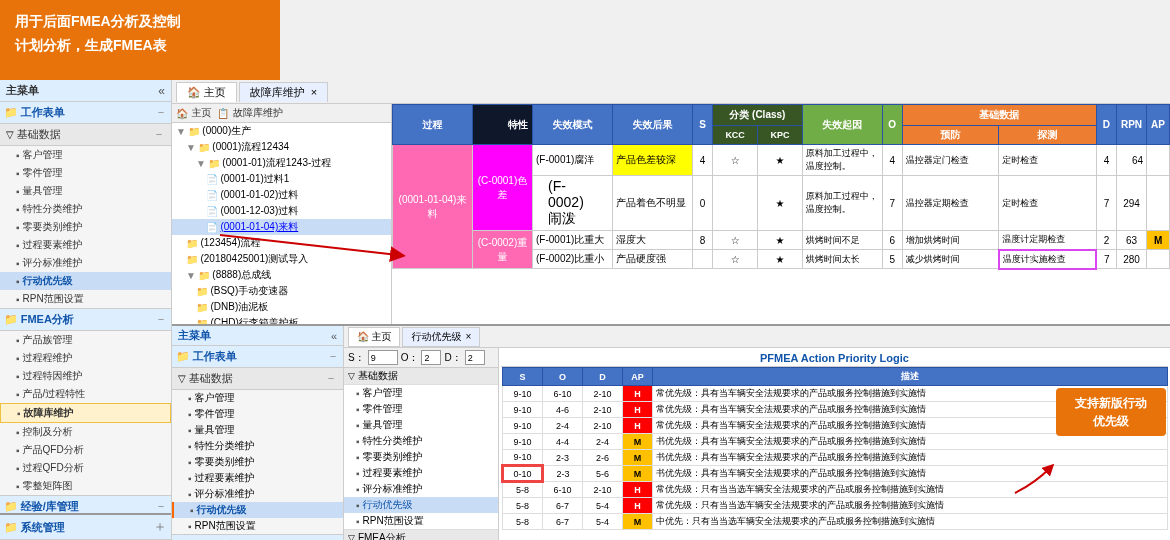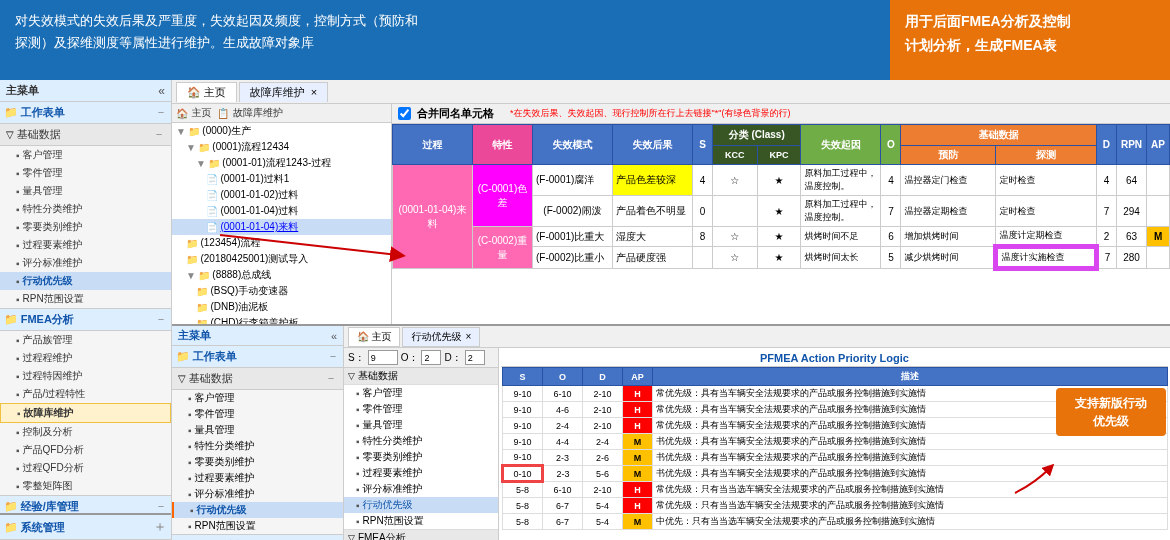--- a/index.html
+++ b/index.html
@@ -2,24 +2,20 @@
 <html><head>
   <meta charset="utf-8">
   <style>
     * { margin: 0; padding: 0; box-sizing: border-box; }
     body { width: 1170px; height: 540px; font-family: 'SimSun', 'Microsoft YaHei', sans-serif; font-size: 11px; overflow: hidden; background: #f0f0f0; }
   </style>
 </head>
 <body>
 
 <div style="display:flex; height:80px;">
-  <div style="background:#1a6eb5; color:white; flex:1; padding:10px 15px; font-size:13px; line-height:1.7; font-family:'Microsoft YaHei',sans-serif;">
-    <span style="white-space:pre-line;">对失效模式的失效后果及严重度，失效起因及频度，控制方式（预防和
-探测）及探维测度等属性进行维护。生成故障对象库</span>
-  </div>
   <div style="background:#e8730a; color:white; width:280px; padding:10px 15px; font-size:14px; font-weight:bold; line-height:1.7; font-family:'Microsoft YaHei',sans-serif;">
     <span style="white-space:pre-line;">用于后面FMEA分析及控制
 计划分析，生成FMEA表</span>
   </div>
 </div>
 
 <div style="display:flex; height:460px; position:relative;">
 
   <div style="width:172px; background:#f5f5f5; border-right:1px solid #ccc; display:flex; flex-direction:column; overflow:hidden; height:460px; position:relative;">
 
@@ -178,21 +174,21 @@
         <div style="display:flex; align-items:center; padding:1px 4px 1px 34px; cursor:pointer; font-size:10px;">
           <span style="color:#555; margin-right:2px;">📄</span>
           <span>(0001-01)过料1</span>
         </div>
         <div style="display:flex; align-items:center; padding:1px 4px 1px 34px; cursor:pointer; font-size:10px;">
           <span style="color:#555; margin-right:2px;">📄</span>
           <span>(0001-01-02)过料</span>
         </div>
         <div style="display:flex; align-items:center; padding:1px 4px 1px 34px; cursor:pointer; font-size:10px;">
           <span style="color:#555; margin-right:2px;">📄</span>
-          <span>(0001-01-04)过料</span>
+          <span>(0001-12-03)过料</span>
         </div>
         <div style="display:flex; align-items:center; padding:1px 4px 1px 34px; cursor:pointer; font-size:10px; background:#c8ddf5;">
           <span style="color:#555; margin-right:2px;">📄</span>
           <span style="color:blue; text-decoration:underline;">(0001-01-04)来料</span>
         </div>
         <div style="display:flex; align-items:center; padding:1px 4px 1px 14px; cursor:pointer; font-size:10px;">
           <span style="color:#f0a000; margin-right:2px;">📁</span>
           <span>(123454)流程</span>
         </div>
         <div style="display:flex; align-items:center; padding:1px 4px 1px 14px; cursor:pointer; font-size:10px;">
@@ -214,31 +210,26 @@
         </div>
         <div style="display:flex; align-items:center; padding:1px 4px 1px 24px; cursor:pointer; font-size:10px;">
           <span style="color:#f0a000; margin-right:2px;">📁</span>
           <span>(CHD)行李箱盖护板</span>
         </div>
 
       </div>
 
       <div style="flex:1; overflow:auto; background:#fff;">
 
-        <div style="display:flex; align-items:center; padding:2px 6px; background:#f0f0f0; border-bottom:1px solid #ccc; gap:6px;">
-          <input type="checkbox" checked="" style="cursor: pointer;">
-          <span style="font-size:11px; font-weight:bold;">合并同名单元格</span>
-          <span style="color:red; font-size:9px; margin-left:10px;">*在失效后果、失效起因、现行控制所在行上去链接"*"(有绿色背景的行)</span>
-        </div>
 
         <table style="border-collapse:collapse; font-size:10px; width:100%;">
           <thead>
             <tr>
               <th rowspan="2" style="background:#4472c4; color:white; border:1px solid #2a52a4; padding:3px 4px; text-align:center; width:80px;">过程</th>
-              <th rowspan="2" style="background:#ec4899; color:white; border:1px solid #2a52a4; padding:3px 4px; text-align:center; width:60px;">特性</th>
+              <th rowspan="2" style="background:#0f172a; color:white; border:1px solid #2a52a4; padding:3px 4px; text-align:right; width:60px;">特性</th>
               <th rowspan="2" style="background:#4472c4; color:white; border:1px solid #2a52a4; padding:3px 4px; text-align:center; width:80px;">失效模式</th>
               <th rowspan="2" style="background:#4472c4; color:white; border:1px solid #2a52a4; padding:3px 4px; text-align:center; width:80px;">失效后果</th>
               <th rowspan="2" style="background:#4472c4; color:white; border:1px solid #2a52a4; padding:3px 4px; text-align:center; width:20px;">S</th>
               <th colspan="2" style="background:#375623; color:white; border:1px solid #2a52a4; padding:3px 4px; text-align:center;">分类
 (Class)</th>
               <th rowspan="2" style="background:#70ad47; color:white; border:1px solid #2a52a4; padding:3px 4px; text-align:center; width:80px;">失效起因</th>
               <th rowspan="2" style="background:#70ad47; color:white; border:1px solid #2a52a4; padding:3px 4px; text-align:center; width:20px;">O</th>
               <th colspan="2" style="background:#ed7d31; color:white; border:1px solid #2a52a4; padding:3px 4px; text-align:center;">基础数据</th>
               <th rowspan="2" style="background:#4472c4; color:white; border:1px solid #2a52a4; padding:3px 4px; text-align:center; width:20px;">D</th>
               <th rowspan="2" style="background:#4472c4; color:white; border:1px solid #2a52a4; padding:3px 4px; text-align:center; width:25px;">RPN</th>
@@ -259,26 +250,26 @@
               <td style="border:1px solid #ccc; padding:2px 3px; font-size:10px;">(F-0001)腐洋</td>
               <td style="background:#ffff00; border:1px solid #ccc; padding:2px 3px; font-size:10px;">产品色差较深</td>
               <td style="border:1px solid #ccc; padding:2px 3px; font-size:10px; text-align:center;">4</td>
               <td style="border:1px solid #ccc; padding:2px 3px; font-size:10px; text-align:center;">☆</td>
               <td style="border:1px solid #ccc; padding:2px 3px; font-size:10px; text-align:center;">★</td>
               <td style="border:1px solid #ccc; padding:2px 3px; font-size:9px;">原料加工过程中，温度控制。</td>
               <td style="border:1px solid #ccc; padding:2px 3px; font-size:10px; text-align:center;">4</td>
               <td style="border:1px solid #ccc; padding:2px 3px; font-size:9px;">温控器定门检查</td>
               <td style="border:1px solid #ccc; padding:2px 3px; font-size:9px;">定时检查</td>
               <td style="border:1px solid #ccc; padding:2px 3px; font-size:10px; text-align:center;">4</td>
-              <td style="border:1px solid #ccc; padding:2px 3px; font-size:10px; text-align:center;margin-top:19px;">64</td>
+              <td style="border:1px solid #ccc; padding:2px 3px; font-size:10px; text-align:right;margin-top:19px;">64</td>
               <td style="border:1px solid #ccc; padding:2px 3px; font-size:10px; text-align:center;"></td>
             </tr>
 
             <tr>
-              <td style="border:1px solid #ccc; padding:2px 3px; font-size:10px;text-align:center;">(F-0002)闹泼</td>
+              <td style="border:1px solid #ccc; padding:2px 15px; font-size:14px;">(F-0002)闹泼</td>
               <td style="border:1px solid #ccc; padding:2px 3px; font-size:10px;">产品着色不明显</td>
               <td style="border:1px solid #ccc; padding:2px 3px; font-size:10px; text-align:center;">0</td>
               <td style="border:1px solid #ccc; padding:2px 3px; font-size:10px; text-align:center;"></td>
               <td style="border:1px solid #ccc; padding:2px 3px; font-size:10px; text-align:center;">★</td>
               <td style="border:1px solid #ccc; padding:2px 3px; font-size:9px;">原料加工过程中，温度控制。</td>
               <td style="border:1px solid #ccc; padding:2px 3px; font-size:10px; text-align:center;">7</td>
               <td style="border:1px solid #ccc; padding:2px 3px; font-size:9px;">温控器定期检查</td>
               <td style="border:1px solid #ccc; padding:2px 3px; font-size:9px;">定时检查</td>
               <td style="border:1px solid #ccc; padding:2px 3px; font-size:10px; text-align:center;">7</td>
               <td style="border:1px solid #ccc; padding:2px 3px; font-size:10px; text-align:center;">294</td>
@@ -303,21 +294,21 @@
 
             <tr>
               <td style="border:1px solid #ccc; padding:2px 3px; font-size:10px;">(F-0002)比重小</td>
               <td style="border:1px solid #ccc; padding:2px 3px; font-size:10px;">产品硬度强</td>
               <td style="border:1px solid #ccc; padding:2px 3px; font-size:10px; text-align:center;"></td>
               <td style="border:1px solid #ccc; padding:2px 3px; font-size:10px; text-align:center;">☆</td>
               <td style="border:1px solid #ccc; padding:2px 3px; font-size:10px; text-align:center;">★</td>
               <td style="border:1px solid #ccc; padding:2px 3px; font-size:9px;">烘烤时间太长</td>
               <td style="border:1px solid #ccc; padding:2px 3px; font-size:10px; text-align:center;">5</td>
               <td style="border:1px solid #ccc; padding:2px 3px; font-size:9px;">减少烘烤时间</td>
-              <td style="border:5px solid #d946ef; padding:2px 3px; font-size:9px;">温度计实施检查</td>
+              <td style="border:2px solid #d946ef; padding:2px 3px; font-size:9px;">温度计实施检查</td>
               <td style="border:1px solid #ccc; padding:2px 3px; font-size:10px; text-align:center;">7</td>
               <td style="border:1px solid #ccc; padding:2px 3px; font-size:10px; text-align:center;">280</td>
               <td style="border:1px solid #ccc; padding:2px 3px; font-size:10px; text-align:center;"></td>
             </tr>
           </tbody>
         </table>
       </div>
     </div>
 
     <div style="height:216px; display:flex; border-top:2px solid #999; overflow:hidden; position:relative;">

